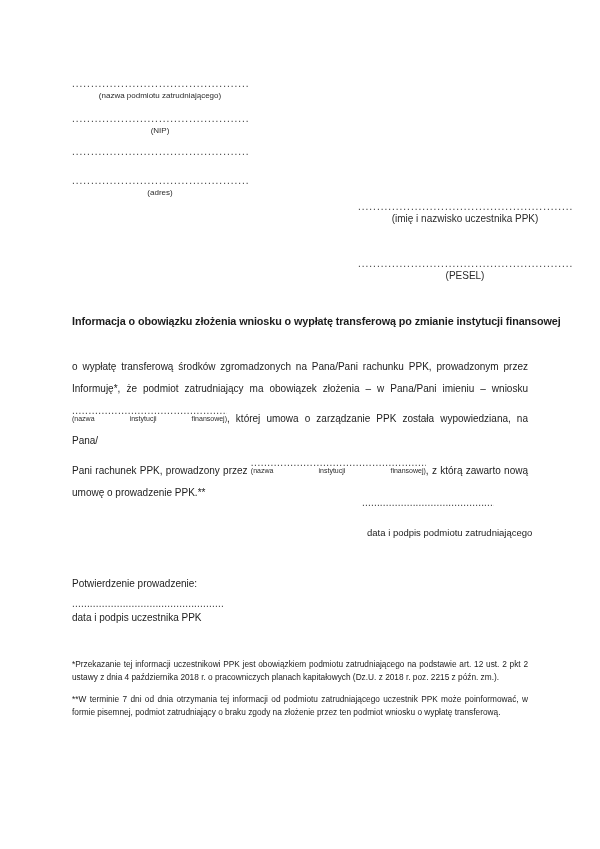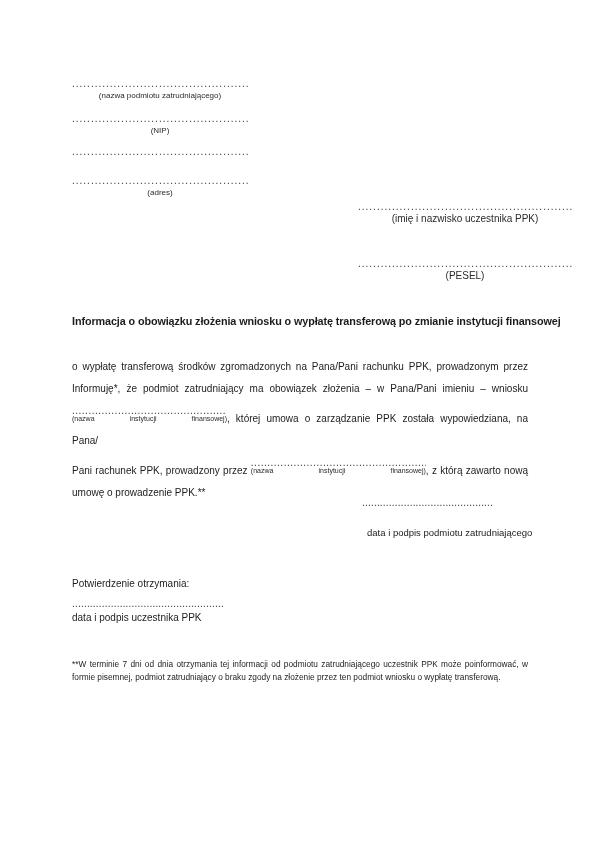--- a/index.html
+++ b/index.html
@@ -93,22 +93,23 @@
     <div class="jline"><span>Pani rachunek PPK, prowadzony przez </span><span class="blank b4"><span class="bdots">............................................................................................................................................................................................................</span><span class="blabel">(nazwa instytucji finansowej)</span></span><span>, z którą zawarto nową</span></div>
     <div>umowę o prowadzenie PPK.**</div>
   </div>
 
   <div class="sig">
     <div class="dotline">............................................................................................................................................................................................................</div>
     <div class="scap">data i podpis podmiotu zatrudniającego</div>
   </div>
 
   <div class="confirm">
-    <div class="chead">Potwierdzenie otrzymania:</div>
+    <div class="chead">Potwierdzenie prowadzenie:</div>
     <div class="dotline">............................................................................................................................................................................................................</div>
     <div class="ccap">data i podpis uczestnika PPK</div>
   </div>
 
   <div class="footnotes">
+    <p class="fn">*Przekazanie tej informacji uczestnikowi PPK jest obowiązkiem podmiotu zatrudniającego na podstawie art. 12 ust. 2 pkt 2 ustawy z dnia 4 października 2018 r. o pracowniczych planach kapitałowych (Dz.U. z 2018 r. poz. 2215 z późn. zm.).</p>
     <p class="fn">**W terminie 7 dni od dnia otrzymania tej informacji od podmiotu zatrudniającego uczestnik PPK może poinformować, w formie pisemnej, podmiot zatrudniający o braku zgody na złożenie przez ten podmiot wniosku o wypłatę transferową.</p>
   </div>
 
 </div>
 
 </body></html>

